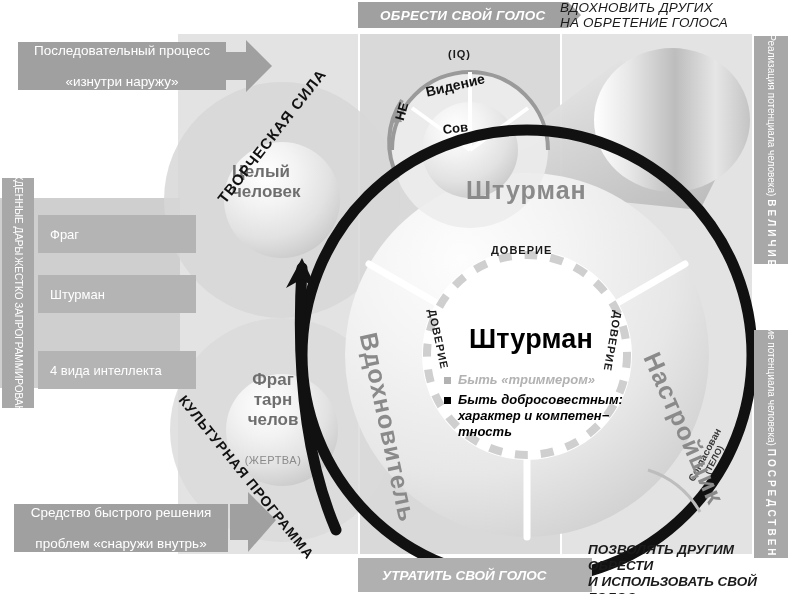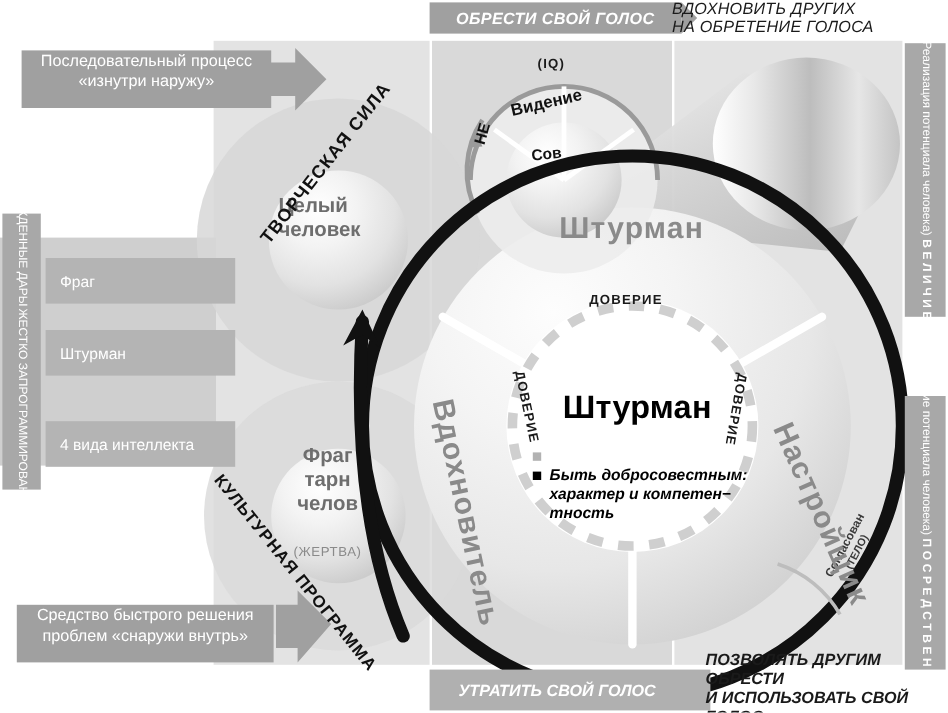--- a/index.html
+++ b/index.html
@@ -16,21 +16,21 @@
   .ribbon{position:absolute;height:26px;display:flex;align-items:center;}
   .ribbon-left{background:#a0a0a0;color:#ffffff;font-style:italic;font-weight:bold;
     font-size:13.5px;letter-spacing:.3px;padding-left:22px;}
   .ribbon-left:after{content:"";position:absolute;right:-13px;top:0;width:0;height:0;
     border-top:13px solid transparent;border-bottom:13px solid transparent;border-left:13px solid #a0a0a0;}
   .ribbon-right{color:#1a1a1a;font-style:italic;font-weight:normal;font-size:13.5px;
     line-height:15.5px;letter-spacing:.2px;}
 
   
   .callout{position:absolute;background:#a0a0a0;color:#ffffff;font-size:13.5px;
-    line-height:17px;display:flex;align-items:center;justify-content:flex-start;text-align:center;}
+    line-height:17px;display:flex;align-items:center;justify-content:space-between;text-align:center;}
 
   
   .vlabel{position:absolute;background:#a8a8a8;color:#ffffff;display:flex;
     align-items:center;justify-content:center;}
   .vlabel span{writing-mode:vertical-rl;text-orientation:mixed;white-space:nowrap;
     font-size:10px;}
   .vlabel.rot180 span{transform:rotate(180deg);}
   .vspaced{letter-spacing:3px;font-weight:bold;}
   .vnorm{letter-spacing:0;}
 
@@ -259,20 +259,21 @@
     <span>ДОВЕРИЕ</span>
   </div>
 
   <div class="center-title" style="left:466px;top:324px;width:130px;text-align:center;">
     <span>Штурман</span>
   </div>
 
   <div class="bullets" style="left:444px;top:372px;">
     <div class="bullet muted">
       <span class="dot"></span>
+      <span>Быть «триммером»</span>
     </div>
     <div class="bullet active">
       <span class="dot"></span>
       <span>
         <span>Быть добросовестным:</span><br>
         <span>характер и компетен−</span><br>
         <span>тность</span>
       </span>
     </div>
   </div>

